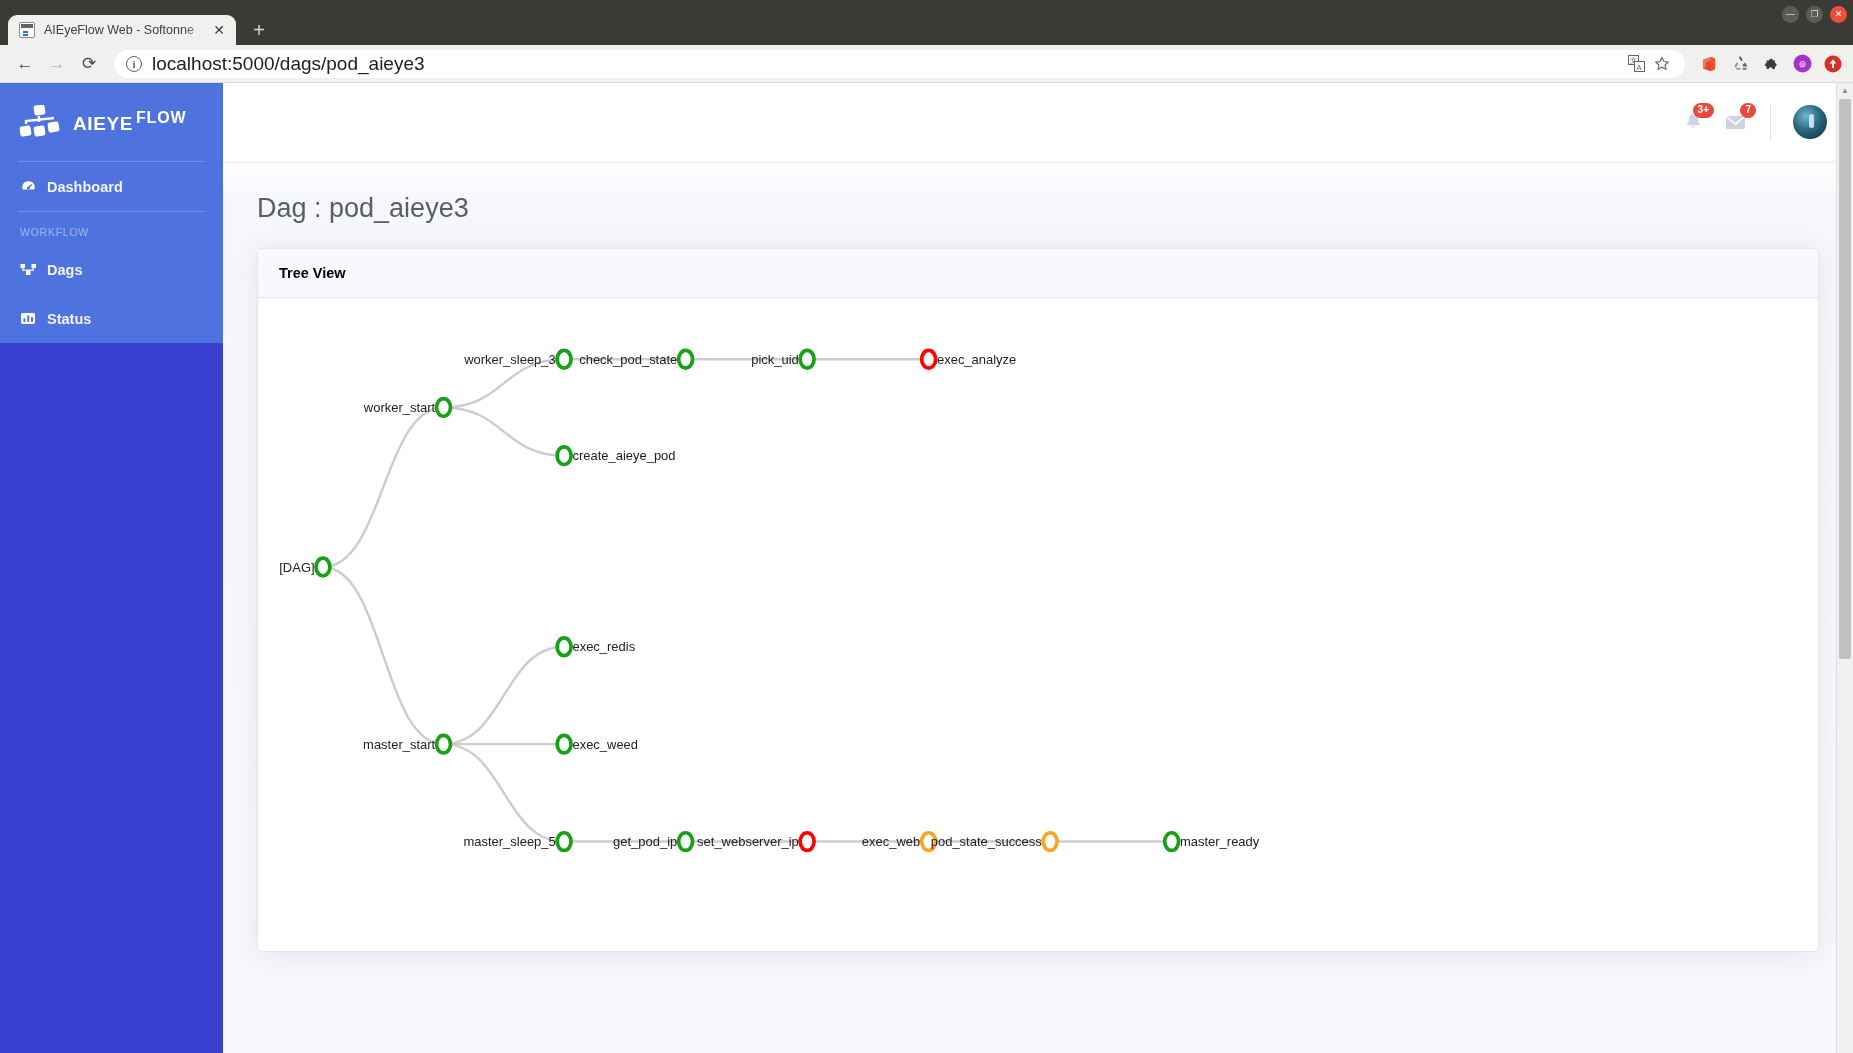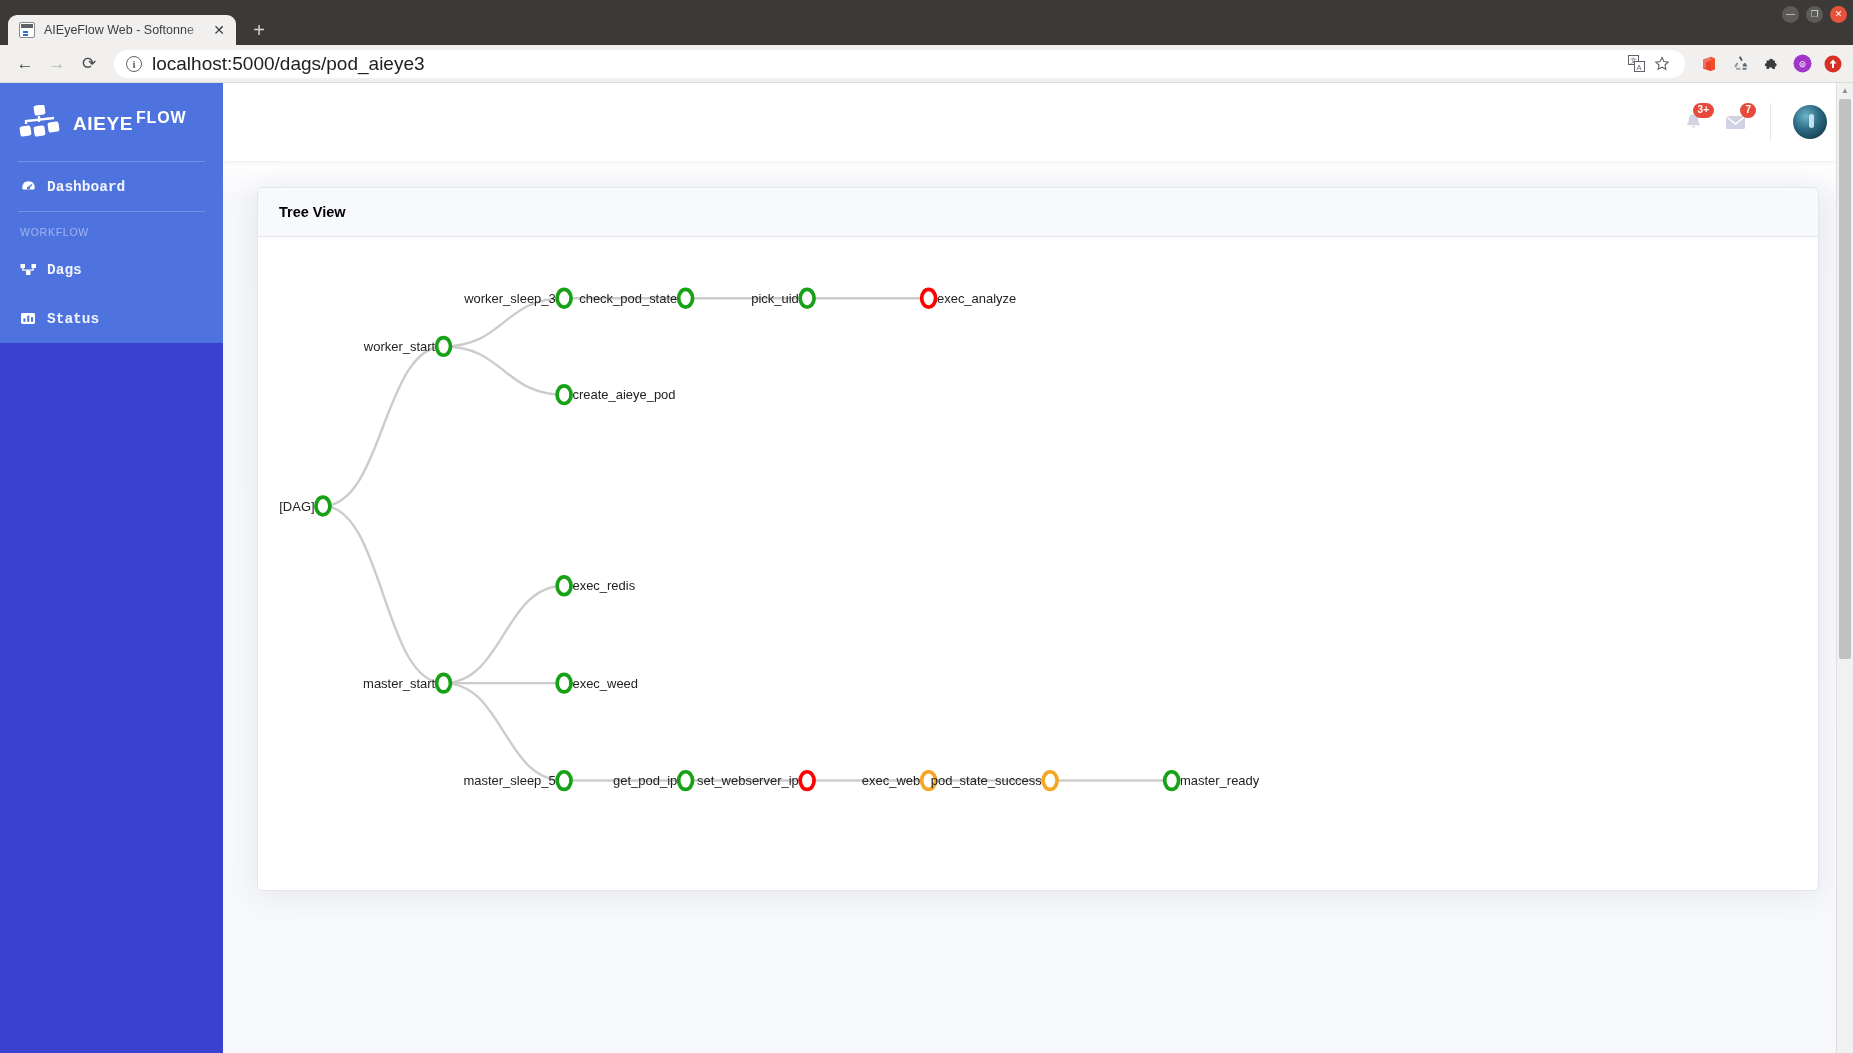--- a/index.html
+++ b/index.html
@@ -144,21 +144,20 @@
   }
   .brand-logo { width: 44px; height: 34px; flex: 0 0 auto; }
   .brand-text { font-size: 19px; font-weight: 800; letter-spacing: .6px; }
   .brand-text sup { font-size: 16px; font-weight: 800; letter-spacing: .8px; margin-left: 3px; vertical-align: super; }
   .hr { height: 1px; background: rgba(255,255,255,.22); margin: 0 18px; }
   .nav-item {
     display: flex; align-items: center; gap: 10px;
     padding: 16px 0 16px 20px;
     font-size: 14.5px; font-weight: 700;
     color: rgba(255,255,255,.92);
-    font-family: Liberation Mono, monospace;
   }
   .nav-ico { width: 17px; height: 17px; flex: 0 0 auto; display:flex; align-items:center; justify-content:center; }
   .nav-heading {
     font-size: 10.5px; font-weight: 400; letter-spacing: .75px;
     color: rgba(255,255,255,.45);
     padding: 14px 0 7px 20px;
   }
 
   
   .content { flex: 1 1 auto; display: flex; flex-direction: column; min-width: 0; background: #ffffff; position: relative; }
@@ -391,20 +390,21 @@
               <rect x="1" y="3" width="19" height="13" rx="1.5" fill="#d1d3e2"></rect>
               <path d="M1.8 4 L10.5 11 L19.2 4" stroke="#ffffff" stroke-width="1.6" fill="none"></path>
             </svg>
           <span class="badge">7</span>
         </div>
         <div class="topdiv"></div>
         <div class="avatar"></div>
       </div>
 
       <div class="page-area">
+        <h1 class="page-title">Dag : pod_aieye3</h1>
 
         <div class="card">
           <div class="card-header">
             <span class="card-header-title">Tree View</span>
           </div>
           <div class="card-body">
             <svg id="tree-svg" viewBox="0 0 1570 704" preserveAspectRatio="xMinYMin meet">
               <g id="edge-layer">
                   <path d="M70,290 C135,290 135,118 200,118" fill="none" stroke="#cccccc" stroke-width="2.6"></path>
                   <path d="M70,290 C135,290 135,481 200,481" fill="none" stroke="#cccccc" stroke-width="2.6"></path>

